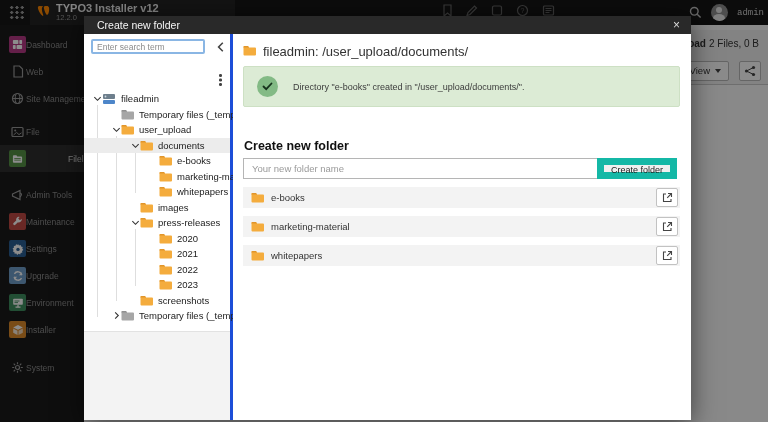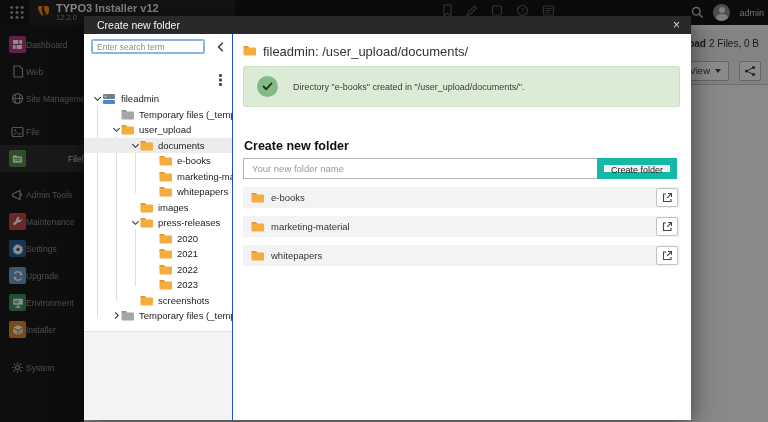--- a/index.html
+++ b/index.html
@@ -11,21 +11,21 @@
   .grid-toggle { position:absolute; left:9px; top:5px; width:16px; height:15px;
     background:
       radial-gradient(circle 1.6px, #9a9a9a 1.4px, transparent 1.6px) 0 0 / 33.3% 33.3%; }
   .logo-block { position:absolute; left:30px; top:0; width:205px; height:25px; background:#232323; display:flex; align-items:center; }
   .t3-logo { width:13px; height:15px; margin-left:7px; }
   .tb-title { margin-left:6px; line-height:1.1; }
   .tb-title .t { color:#f2f2f2; font-size:11px; font-weight:bold; white-space:nowrap; }
   .tb-title .v { color:#9a9a9a; font-size:7.5px; }
   .tb-icons { position:absolute; right:213px; top:4px; display:flex; gap:13px; opacity:.55; }
   .tb-icons svg { display:block; }
-  .tb-right { position:absolute; right:4px; top:0; height:25px; display:flex; align-items:center; gap:9px; }
+  .tb-right { position:absolute; right:4px; top:0; height:25px; display:flex; align-items:center; gap:9px;font-family:Liberation Mono, monospace; }
   .avatar { width:17px; height:17px; border-radius:50%; background:#8f8f8f; overflow:hidden; position:relative; }
   .avatar:before { content:""; position:absolute; left:5.5px; top:3px; width:6px; height:6px; border-radius:50%; background:#e6e6e6; }
   .avatar:after  { content:""; position:absolute; left:2.5px; top:10px; width:12px; height:8px; border-radius:50%; background:#e6e6e6; }
   .tb-user { color:#cfcfcf; font-size:9px; }
 
   
   .sidebar { position:absolute; left:0; top:25px; width:84px; height:397px; background:#1a1a1a; z-index:1; padding-top:6px; }
   .side-item { height:27px; display:flex; align-items:center; padding-left:9px; cursor:pointer; }
   .side-item .ibox { width:17px; height:17px; border-radius:2px; display:flex; align-items:center; justify-content:center; flex:none; }
   .side-item .lbl { color:#8d8d8d; font-size:8.5px; margin-left:0; white-space:nowrap; }
@@ -46,21 +46,21 @@
   .overlay { position:absolute; inset:0; background:rgba(0,0,0,.45); z-index:5; }
 
   
   .modal { position:absolute; left:84px; top:16px; width:607px; height:404px; background:#fff; z-index:10; box-shadow:0 4px 24px rgba(0,0,0,.55); }
   .modal-head { height:18px; background:#292929; display:flex; align-items:center; padding-left:13px; position:relative; }
   .modal-title { color:#f5f5f5; font-size:10.5px; }
   .modal-close { position:absolute; right:11px; top:1px; color:#dcdcdc; font-size:12px; cursor:pointer; line-height:16px; }
   .modal-body { display:flex; height:386px; }
 
   
-  .tree-panel { width:149px; flex:none; border-right:1px solid #1d4ed8; background:#f3f3f3; position:relative; }
+  .tree-panel { width:149px; flex:none; border-right:3px solid #1d4ed8; background:#f3f3f3; position:relative; }
   .tree-white { position:absolute; left:0; top:0; width:100%; height:298px; background:#fff; border-bottom:1px solid #e2e2e2; }
   .tree-toolbar { position:absolute; left:0; top:0; width:100%; height:52px; }
   .tree-search { position:absolute; left:7px; top:5px; width:114px; height:15px; border:2px solid #8ab6e4; border-radius:2px; font-size:8.5px; padding:0 4px; color:#333; outline:none; font-family:"Liberation Sans", sans-serif; }
   .tree-search::placeholder { color:#8b8b8b; }
   .collapse-btn { position:absolute; left:131px; top:7px; width:12px; height:12px; color:#444; }
   .kebab { position:absolute; left:135px; top:40px; width:2.5px; height:2.5px; background:#444; border-radius:50%;
            box-shadow:0 4.5px 0 #444, 0 9px 0 #444; }
   .tree { position:absolute; left:0; top:57px; width:100%; }
   .tree-row { height:15.5px; display:flex; align-items:center; font-size:9.5px; color:#222; white-space:nowrap; cursor:pointer; position:relative; }
   .tree-row.selected { background:#ececec; }

